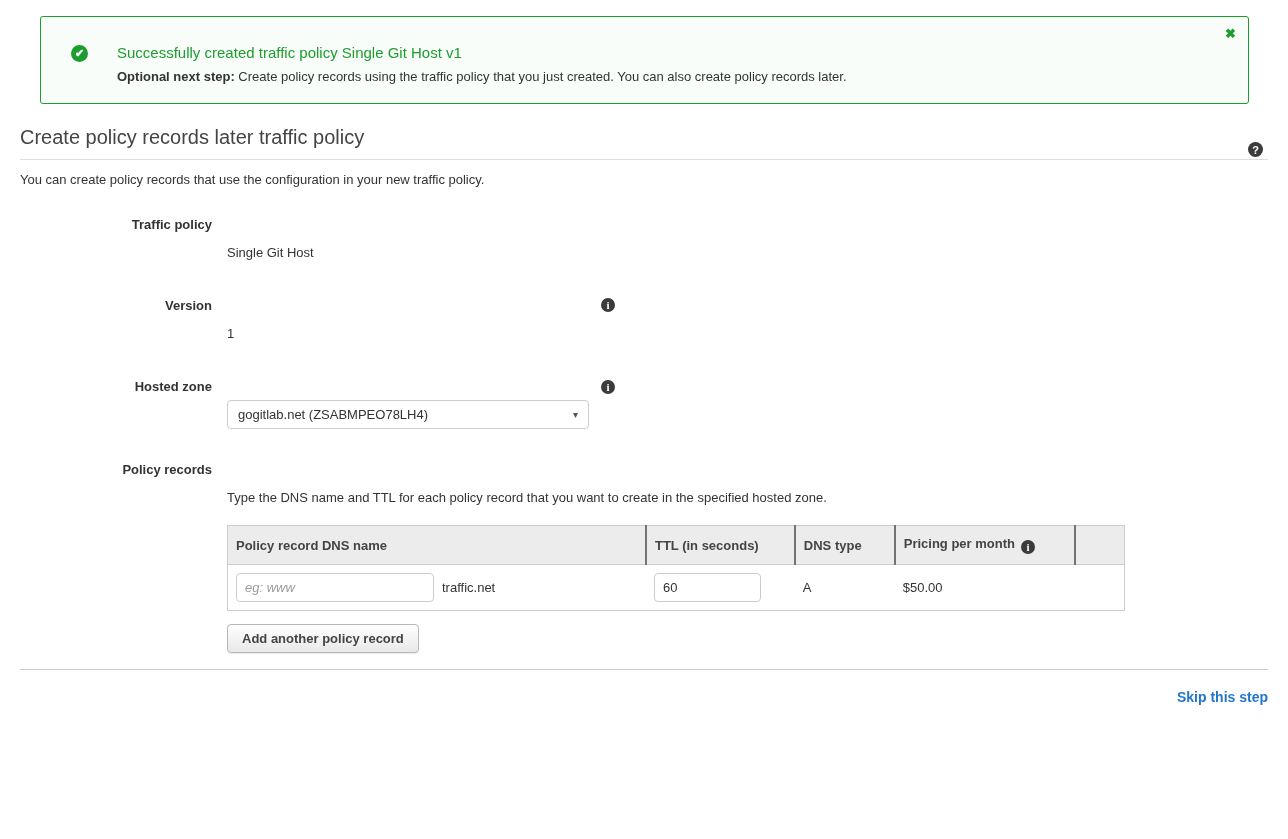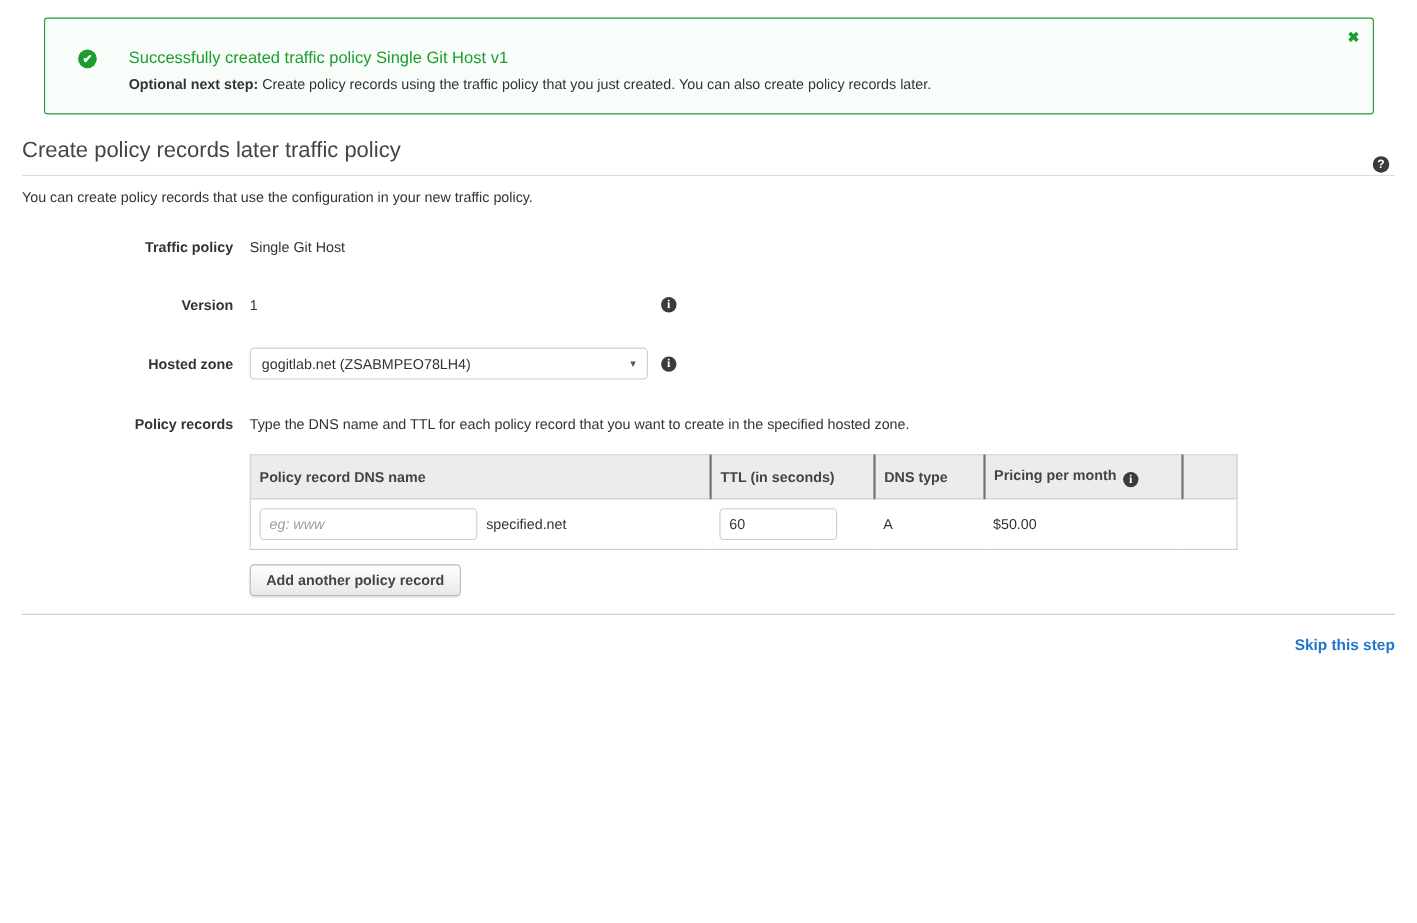--- a/index.html
+++ b/index.html
@@ -60,21 +60,21 @@
   
   .form { margin-top: 30px; }
   .form-row { display: flex; align-items: flex-start; }
   .row-traffic  { margin-bottom: 38px; }
   .row-version  { margin-bottom: 31px; }
   .row-zone     { margin-bottom: 33px; }
   .form-label {
     width: 192px; text-align: right;
     font-weight: bold; color: #333; flex-shrink: 0;
   }
-  .form-value { margin-left: 15px; }
+  .form-value { margin-left: 15px; margin-top: 28px; }
   .fixed-col { width: 362px; }
   .row-zone .form-label { padding-top: 7px; }
 
   .info-icon {
     display: inline-flex; align-items: center; justify-content: center;
     width: 14px; height: 14px; border-radius: 50%;
     background: #3b3b3b; color: #fff;
     font-family: "Liberation Serif", serif;
     font-size: 11px; font-weight: bold; font-style: normal;
     margin-left: 12px; flex-shrink: 0; cursor: pointer;
@@ -223,21 +223,21 @@
                 <th class="col-type">DNS type</th>
                 <th class="col-price"><span>Pricing per month</span><span class="info-icon">i</span></th>
                 <th class="col-actions"></th>
               </tr>
             </thead>
             <tbody>
               <tr>
                 <td class="cell-dns">
                   <div class="dns-cell-inner">
                     <input type="text" class="txt dns-input" placeholder="eg: www" style="">
-                    <span class="dns-suffix">specified.net</span>
+                    <span class="dns-suffix">traffic.net</span>
                   </div>
                 </td>
                 <td class="cell-ttl">
                   <input type="text" class="txt ttl-input" value="60" style="">
                 </td>
                 <td class="cell-type">A</td>
                 <td class="cell-price">$50.00</td>
                 <td></td>
               </tr>
             </tbody>

